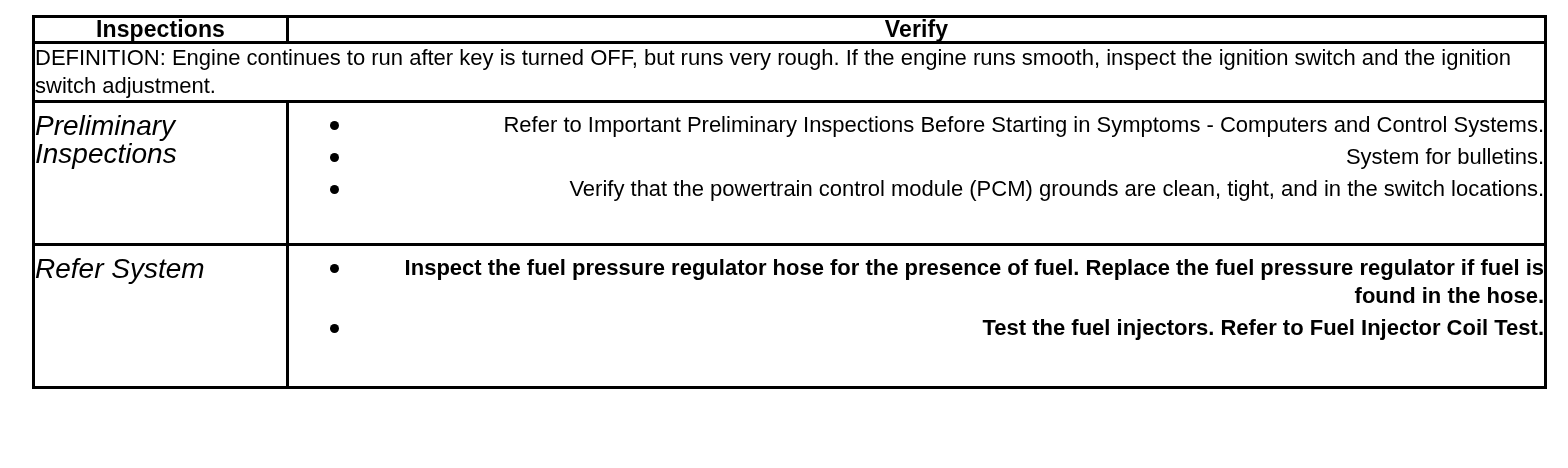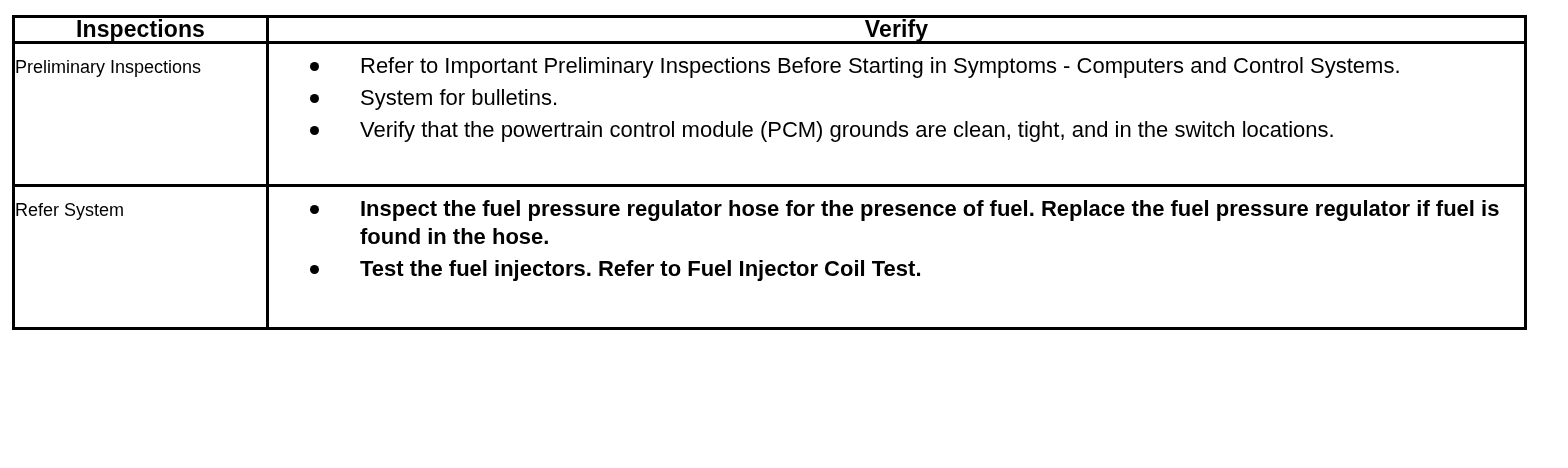--- a/index.html
+++ b/index.html
@@ -17,21 +17,21 @@
 
   .page {
     position: relative;
     width: 1568px;
     height: 468px;
     background: #ffffff;
   }
 
   .diag-table {
     position: absolute;
-    left: 12px;
+    left: 32px;
     top: 15px;
     width: 1512px;
     border-collapse: collapse;
     table-layout: fixed;
     background: #4d7c0f;
     padding-left: 23px;
   }
 
   .diag-table td,
   .diag-table th {
@@ -60,22 +60,23 @@
     font-size: 22px;
     line-height: 28px;
   }
   .def-text {
     display: block;
   }
 
   
   .cat-cell {
     padding: 10px 8px 8px 9px;
-    font-size: 18px;
+    font-size: 28px;
     line-height: 28px;
+    font-style: italic;
   }
   .cat-label {
     display: block;
   }
 
   .act-cell {
     padding: 10px 10px 10px 0;
     font-size: 22px;
     line-height: 28px;
   }
@@ -100,20 +101,21 @@
     left: 41px;
     top: 10px;
     width: 9px;
     height: 9px;
     background: #000000;
     border-radius: 50%;
     display: block;
   }
   .bullet-text {
     display: block;
+    text-align: right;
   }
 
   
   .row-prelim .act-cell { padding-top: 8px; padding-bottom: 40px; }
   .row-prelim .cat-cell { padding-top: 9px; }
   .row-fuel .act-cell { padding-top: 8px; padding-bottom: 44px; font-weight: bold; }
   .row-fuel .cat-cell { padding-top: 9px; }
 </style>
 </head>
 <body>
@@ -125,20 +127,25 @@
       <col class="col-inspections">
       <col class="col-action">
     </colgroup>
     <tbody>
 
       <tr>
         <td class="hdr-cell">Inspections</td>
         <td class="hdr-cell">Verify</td>
       </tr>
 
+      <tr>
+        <td class="def-cell" colspan="2">
+          <span class="def-text">DEFINITION: Engine continues to run after key is turned OFF, but runs very rough. If the engine runs smooth, inspect the ignition switch and the ignition switch adjustment.</span>
+        </td>
+      </tr>
 
       <tr class="row-prelim">
         <td class="cat-cell">
           <span class="cat-label">Preliminary Inspections</span>
         </td>
         <td class="act-cell">
           <ul class="bullets">
             <li>
               <span class="bullet-marker"></span>
               <span class="bullet-text">Refer to Important Preliminary Inspections Before Starting in Symptoms - Computers and Control Systems.</span>

